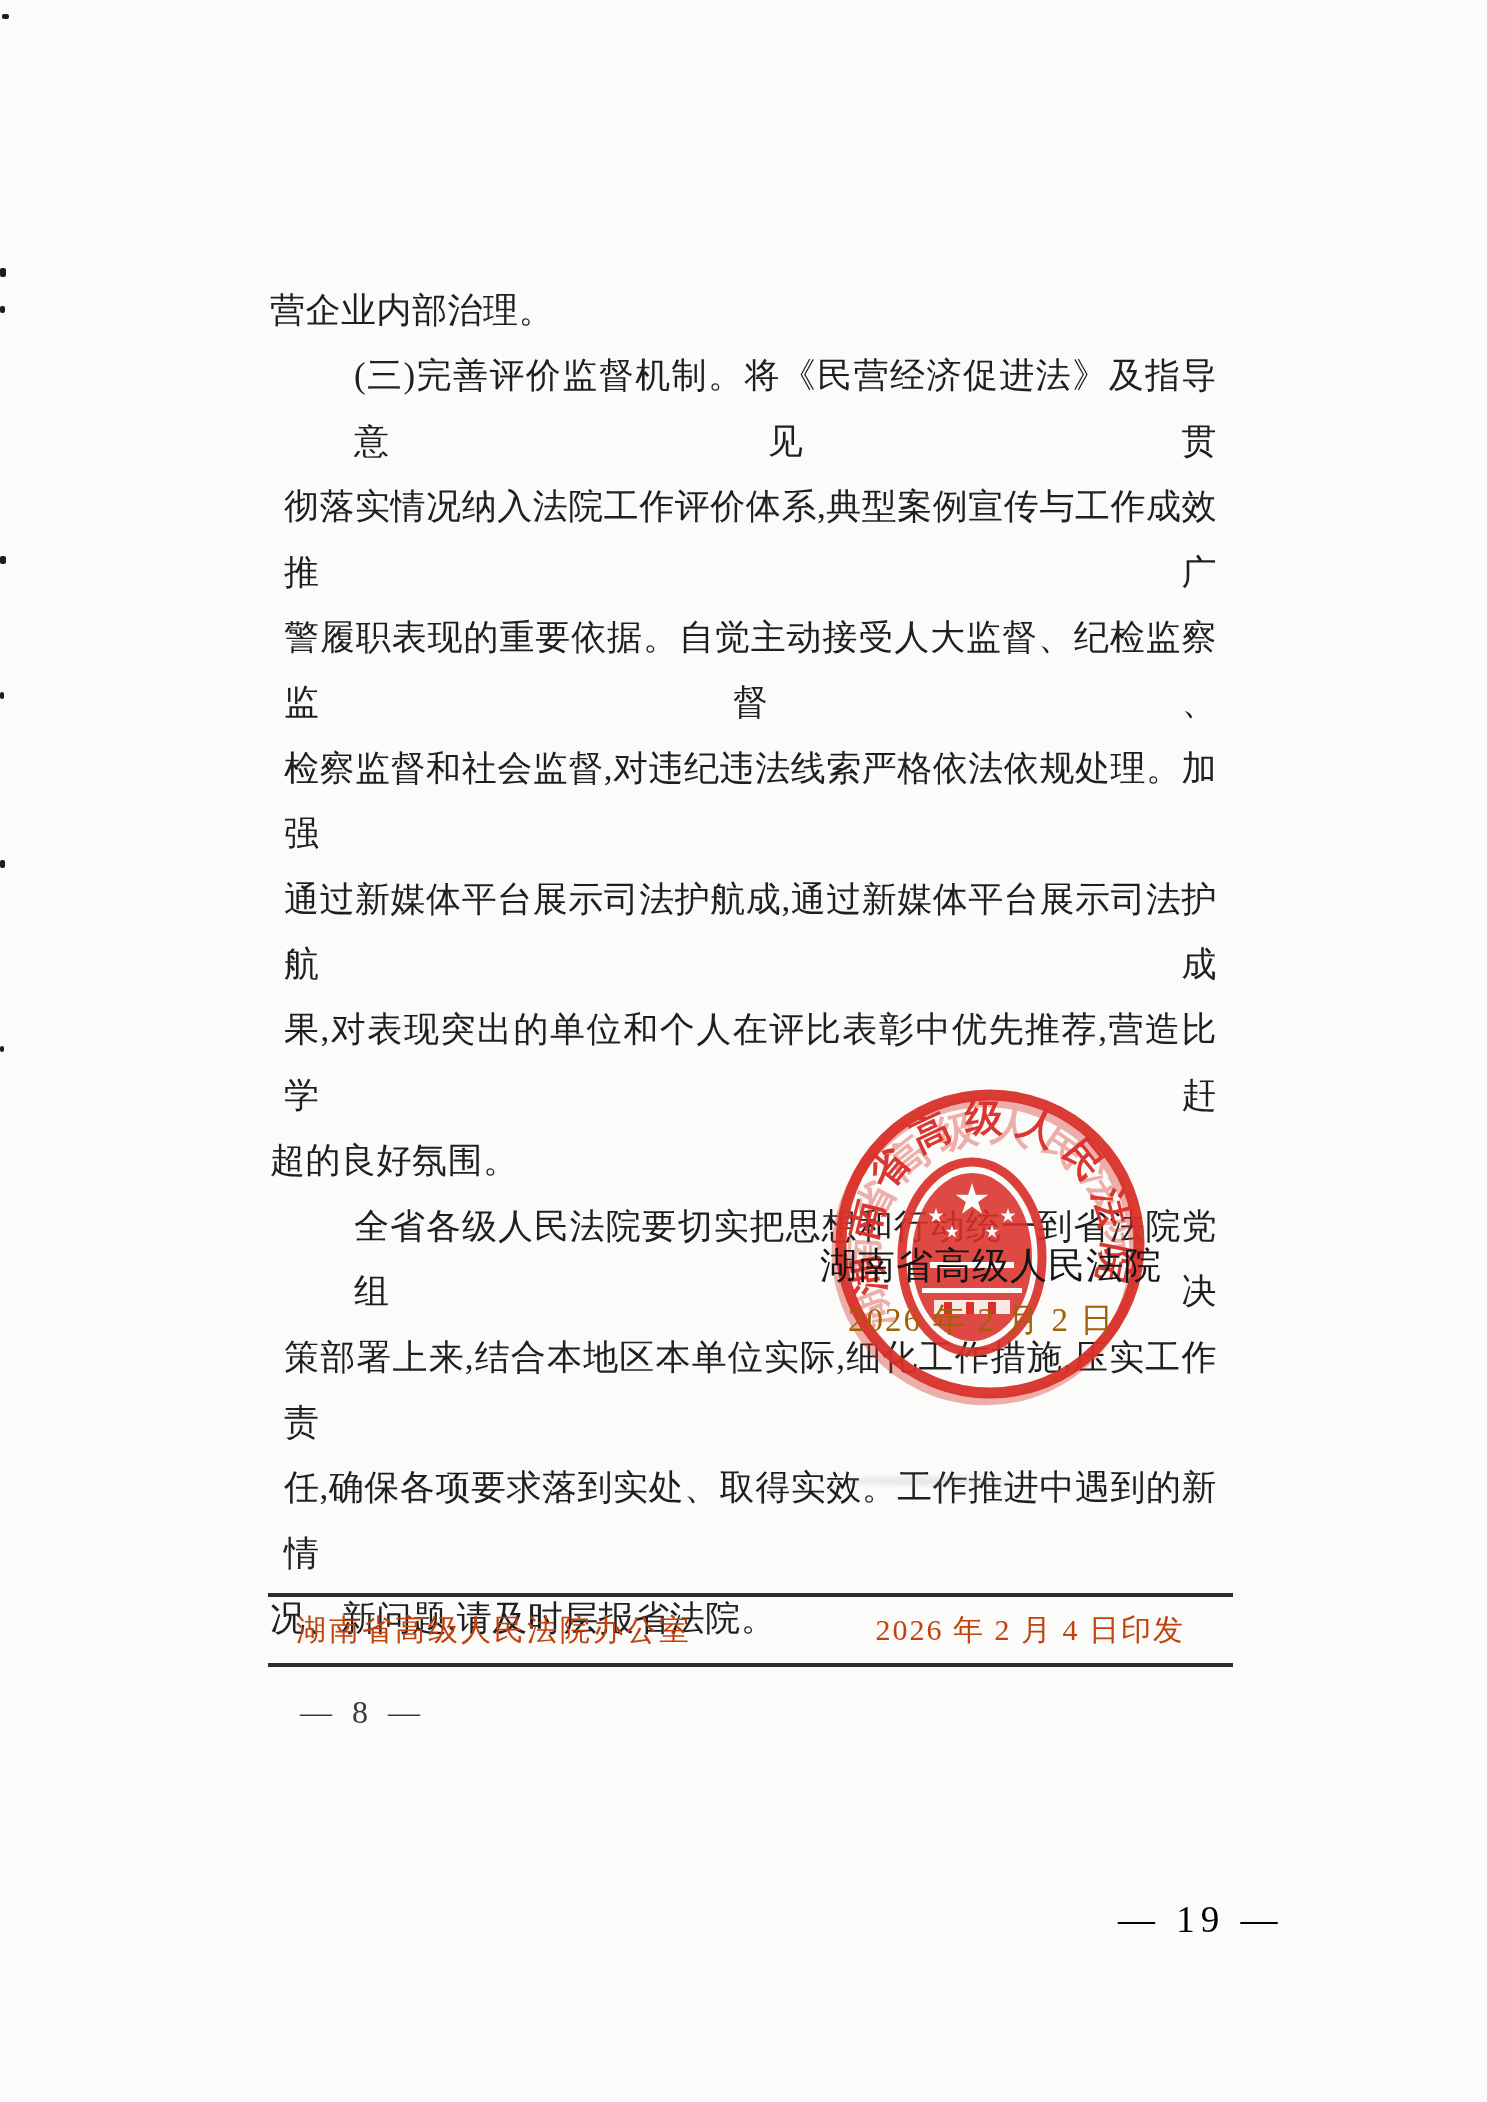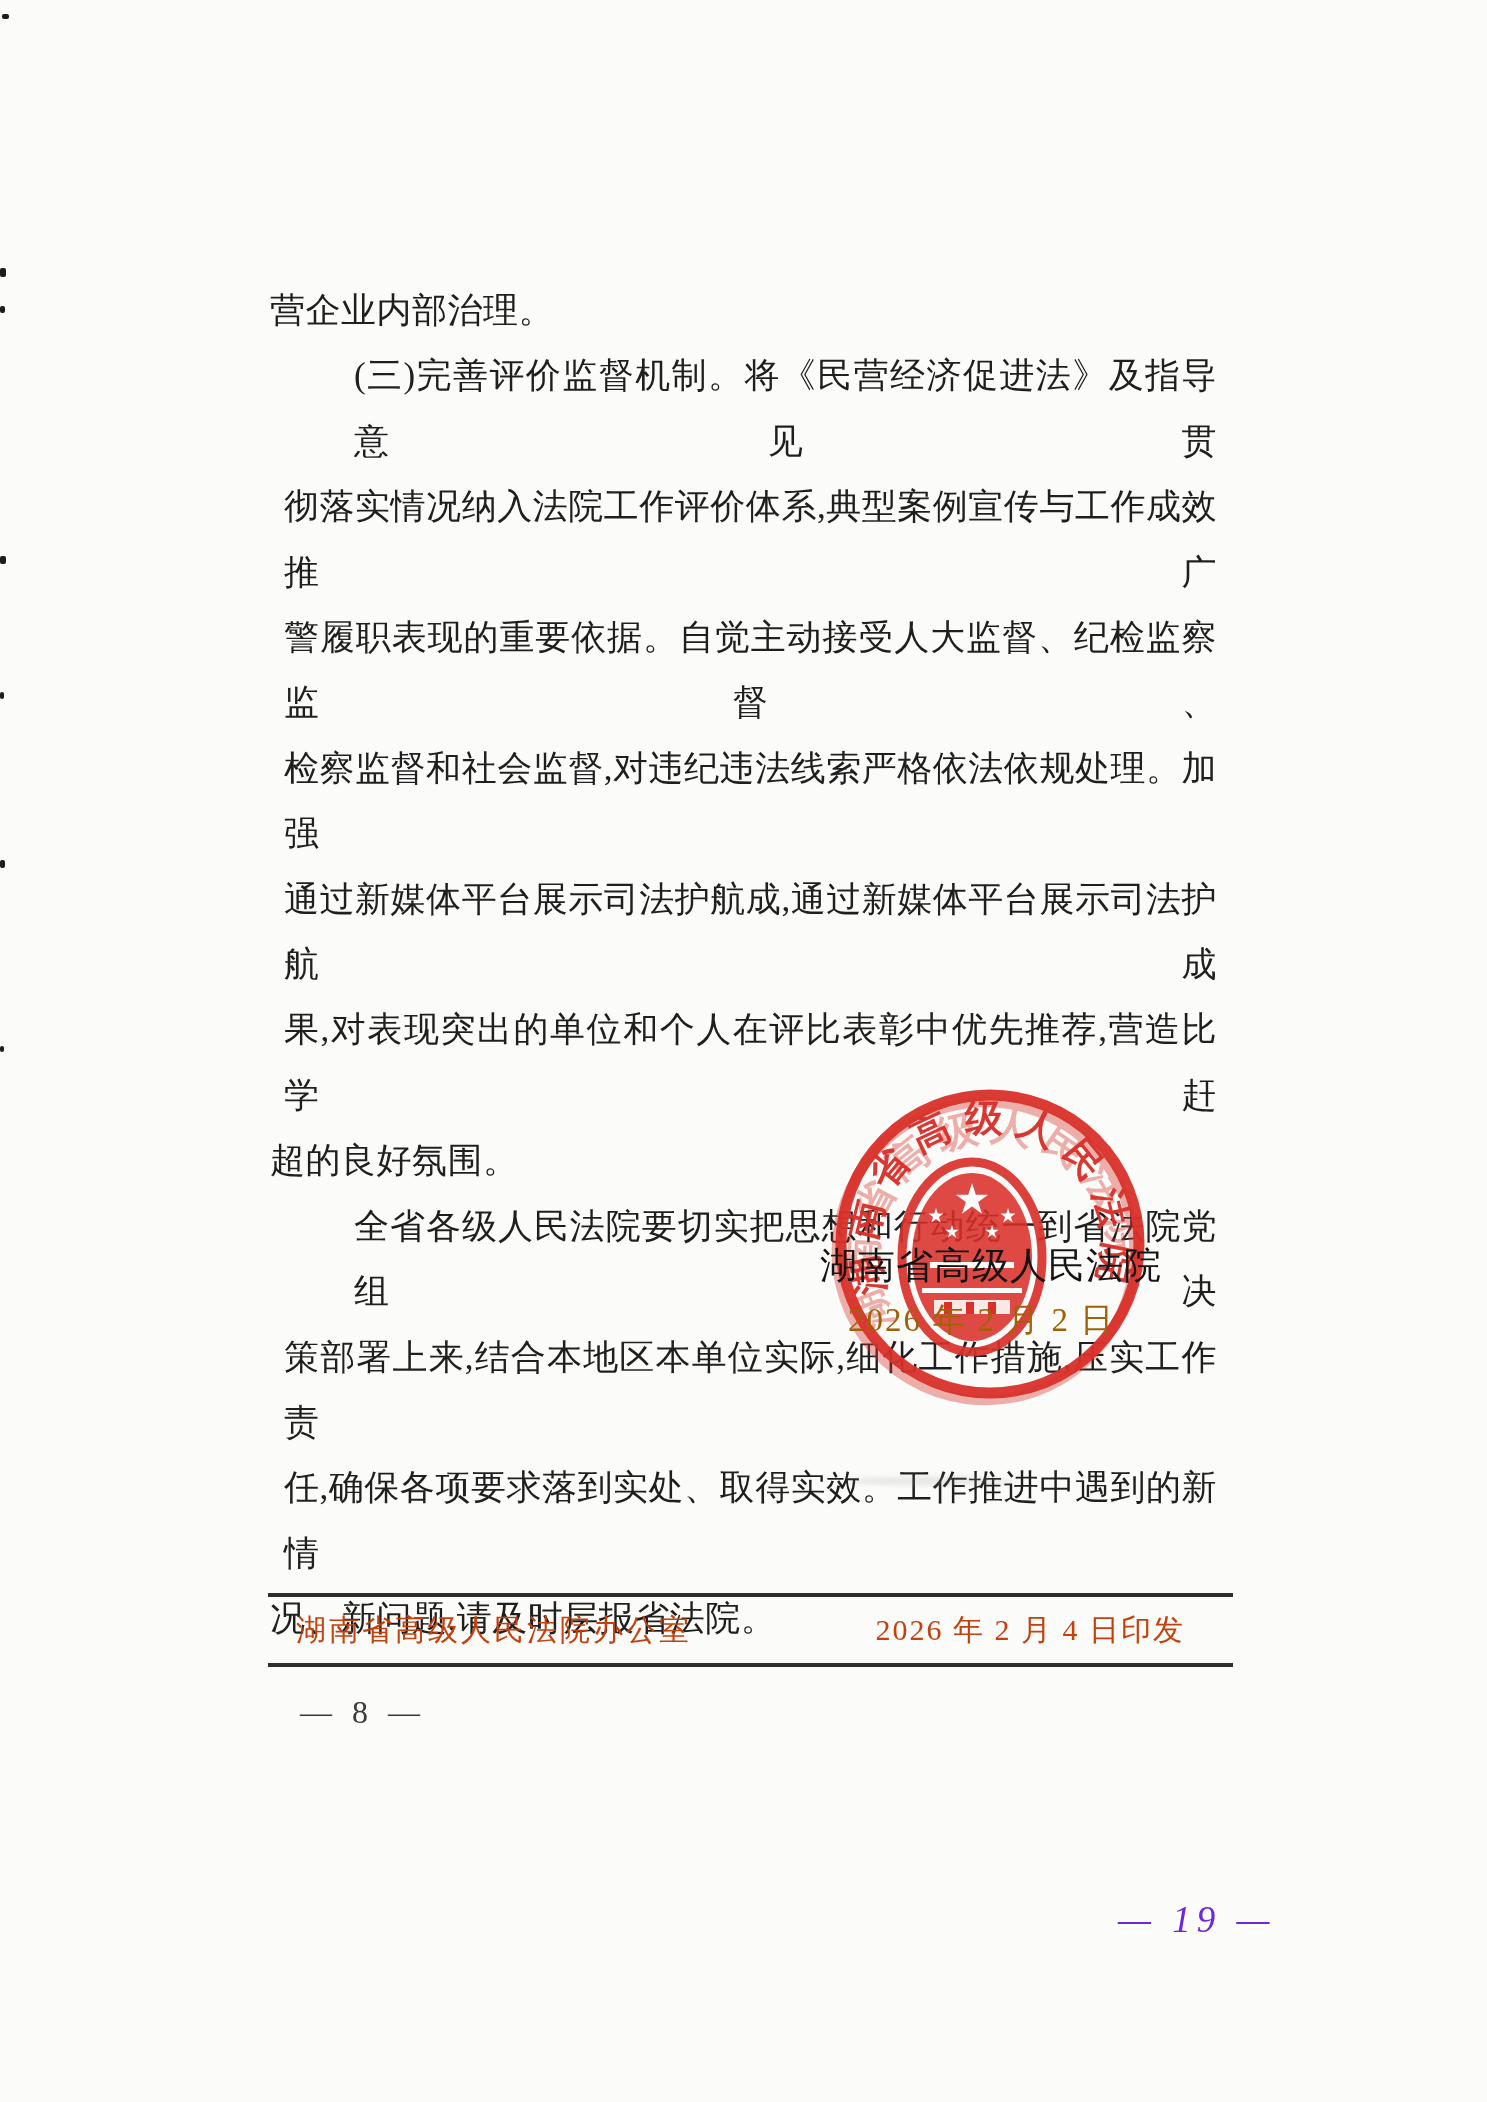--- a/index.html
+++ b/index.html
@@ -60,21 +60,21 @@
     font-size:30px; color:#c2410c;
   }
   .footer-office{ letter-spacing:3px; }
   .footer-printdate{ letter-spacing:2px; }
   .page-num-left{
     position:absolute; left:300px; top:1694px;
     font-size:32px; letter-spacing:6px; color:#3a3a3a;
   }
   .page-num-right{
     position:absolute; left:1118px; top:1898px;
-    font-size:37px; letter-spacing:6px; color:#6d28d9;font-style:italic;
+    font-size:37px; letter-spacing:6px; color:#000000;
   }
   
   .speck{ position:absolute; background:#1d1d1d; border-radius:2px; }
   .s1{ left:0; top:268px; width:6px; height:9px; }
   .s2{ left:0; top:306px; width:5px; height:7px; }
   .s3{ left:0; top:556px; width:6px; height:8px; }
   .s4{ left:0; top:692px; width:4px; height:7px; }
   .s5{ left:0; top:860px; width:5px; height:8px; }
   .s6{ left:0; top:1046px; width:4px; height:6px; }
   .s7{ left:2px; top:14px; width:7px; height:5px; }

